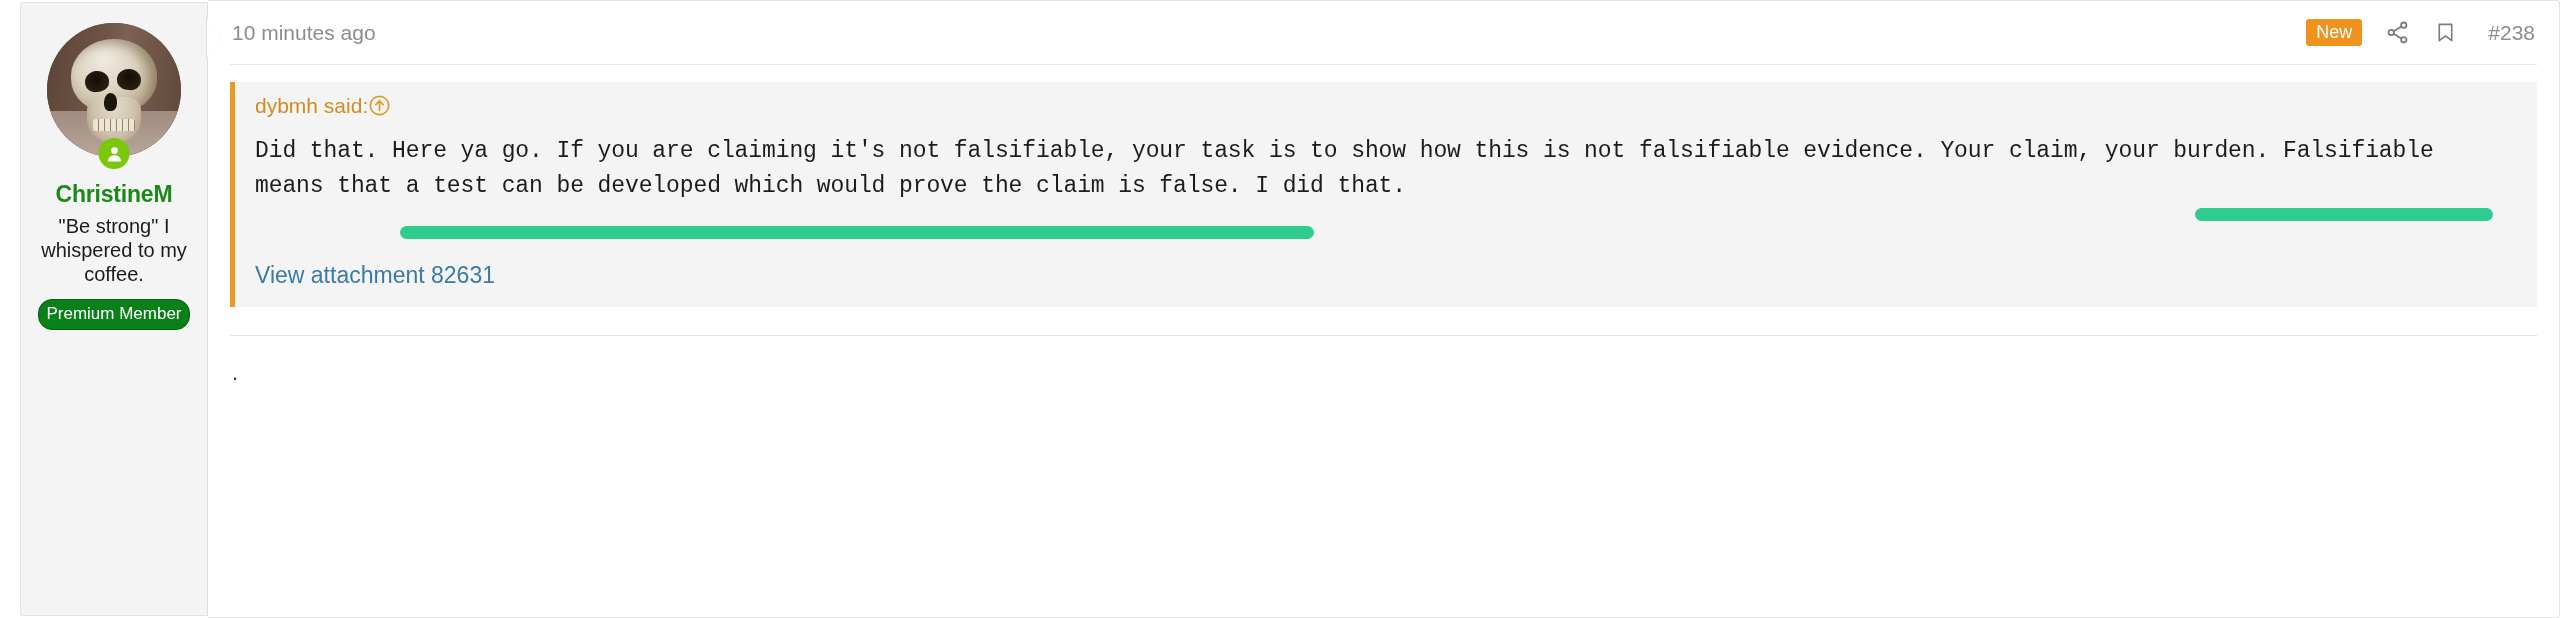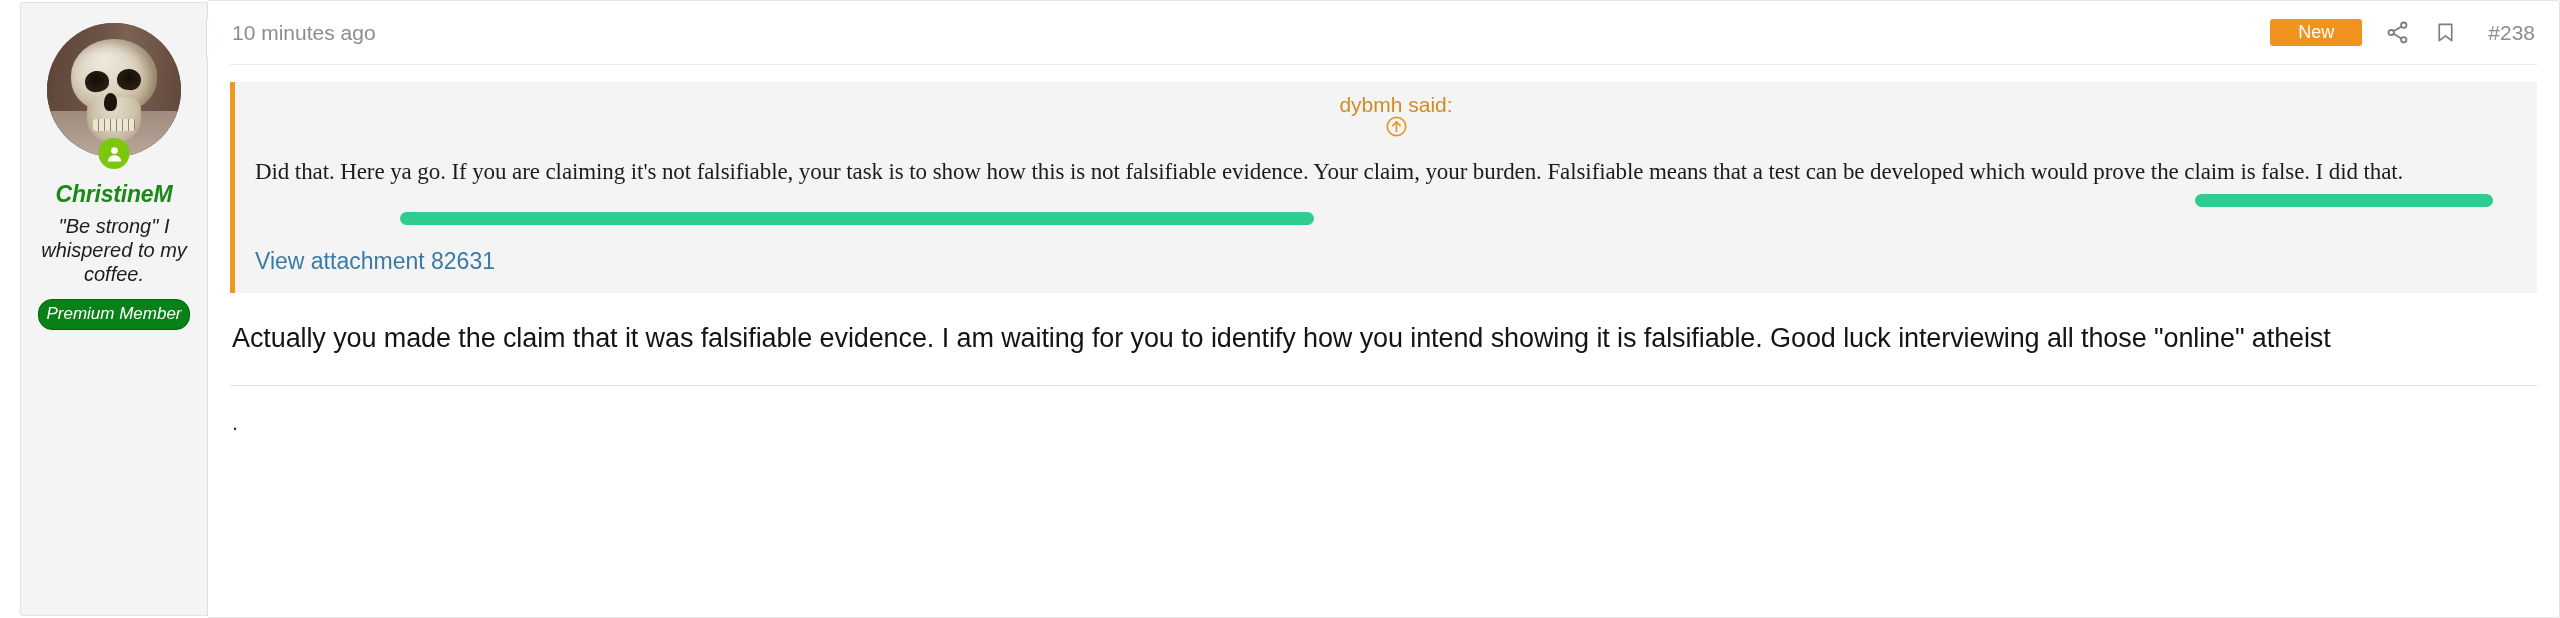--- a/index.html
+++ b/index.html
@@ -20,21 +20,20 @@
 
   
   .sidebar-outer {
     width: 208px;
     height: 618px;
     background: #ffffff;
     padding-left: 20px;
     padding-top: 2px;
     flex: 0 0 208px;
     position: relative;
-    font-style: italic;
   }
   .sidebar {
     width: 188px;
     height: 614px;
     background: #f4f4f4;
     border: 1px solid #e3e3e3;
     border-right: 1px solid #dcdcdc;
     border-top-left-radius: 3px;
     border-bottom-left-radius: 3px;
     padding-top: 20px;
@@ -199,21 +198,21 @@
   }
   .head-right {
     display: flex;
     align-items: center;
     gap: 22px;
   }
   .new-badge {
     background: #f0921e;
     color: #ffffff;
     font-size: 18px;
-    padding: 4px 28px 5px;
+    padding: 4px 10px 5px;
     border-radius: 3px;
     line-height: 1;
   }
   .head-icon {
     width: 26px; height: 26px;
     display: flex; align-items: center; justify-content: center;
     color: #7d7d7d;
   }
   .head-icon svg { display: block; }
   .post-number {
@@ -231,31 +230,30 @@
     background: #f4f4f4;
     position: relative;
   }
   .quote-title {
     font-size: 21px;
     color: #d18b22;
     padding: 12px 0 11px 20px;
     display: flex;
     align-items: center;
     line-height: 1;
-    flex-direction: column;
   }
   .quote-title .jump-icon { display: flex; align-items: center; }
   .quote-title .jump-icon svg { display: block; }
 
   .quote-body {
     padding: 6px 22px 16px 20px;
     position: relative;
   }
   .quote-text {
-    font-family: Liberation Serif, serif;
+    font-family: Liberation Mono, monospace;
     font-stretch: condensed;
     font-size: 23px;
     color: #1c1c1c;
     line-height: 1.52;
     max-width: 2276px;
     letter-spacing: -0.1px;
   }
   .redact {
     display: block;
     height: 13px;
@@ -395,19 +393,18 @@
           <span class="redact redact-a"></span>
         </div>
         <div class="redact-row">
           <span class="redact redact-b"></span>
         </div>
 
         <a class="attachment-link">View attachment 82631</a>
       </div>
     </div>
 
-    <div class="message">Actually you made the claim that it was falsifiable evidence. I am waiting for you to identify how you intend showing it is falsifiable. Good luck interviewing all those "online" atheist</div>
 
     <div class="divider"></div>
 
     <div class="footer-dot">.</div>
   </div>
 </div>
 
 </body></html>

